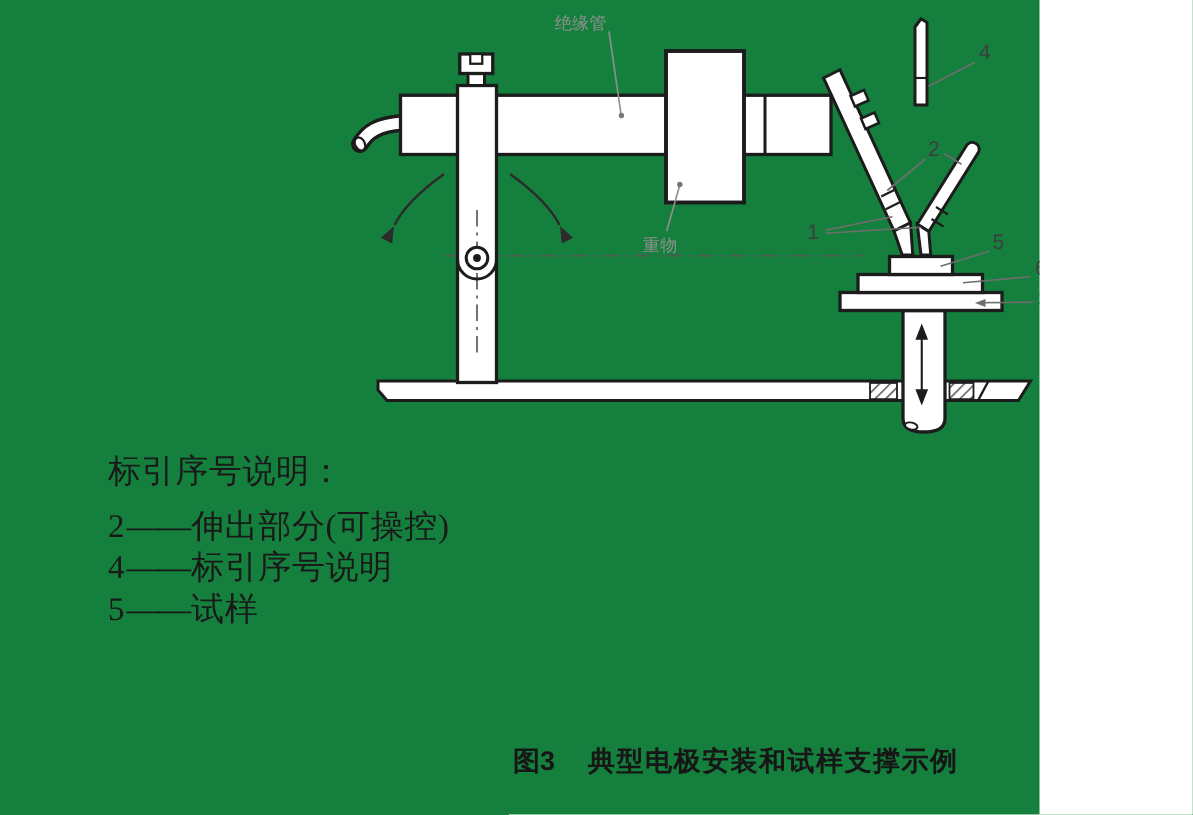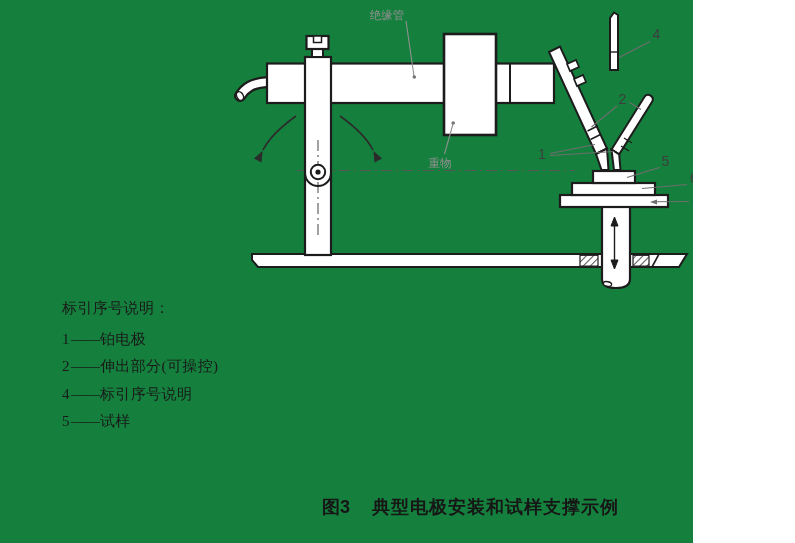--- a/index.html
+++ b/index.html
@@ -1,26 +1,26 @@
 <!DOCTYPE html>
 <html><head>
 <meta charset="utf-8">
 <style>
   html,body{margin:0;padding:0;background:#ffffff;}
   .page{
     position:relative;width:693px;height:543px;background:#15803d;overflow:hidden;
     font-family:"Liberation Serif", serif;color:#1f1f1f;
   }
   .diagram-svg{position:absolute;left:0;top:0;}
-  .legend{position:absolute;left:62px;top:299px;font-size:15px;letter-spacing:.4px;color:#191919;}
+  .legend{position:absolute;left:72px;top:299px;font-size:22px;letter-spacing:.4px;color:#191919;}
   .legend-title{margin-bottom:8px;}
   .legend-row{height:27.3px;line-height:27.3px;white-space:nowrap;}
   .legend-row .dash{margin:0 1px;letter-spacing:-1px;}
   .caption{
-    position:absolute;left:322px;top:495px;
+    position:absolute;left:342px;top:495px;
     font-family:"Liberation Sans", sans-serif;font-weight:bold;font-size:18px;color:#161616;
     white-space:nowrap;
   }
   .caption .cap-title{margin-left:22px;letter-spacing:1px;}
   svg text.anno{font-family:"Liberation Sans", sans-serif;font-size:11.5px;fill:#8f8f8f;}
   svg text.callout{font-family:"Liberation Sans", sans-serif;font-size:14px;fill:#3d3d3d;}
 </style>
 </head>
 <body>
 
@@ -136,23 +136,20 @@
     <text class="callout" x="622.5" y="104" text-anchor="middle">2</text>
     <text class="callout" x="696" y="204" text-anchor="middle">3</text>
     <text class="callout" x="656.5" y="39" text-anchor="middle">4</text>
     <text class="callout" x="665.5" y="166" text-anchor="middle">5</text>
     <text class="callout" x="694" y="183" text-anchor="middle">6</text>
   </svg>
 
   <div class="legend">
     <div class="legend-title">标引序号说明：</div>
     <div class="legend-row">
-      <span>1</span><span class="dash">——</span><span>铂电极</span>
-    </div>
-    <div class="legend-row">
       <span>2</span><span class="dash">——</span><span>伸出部分(可操控)</span>
     </div>
     <div class="legend-row">
       <span>4</span><span class="dash">——</span><span>标引序号说明</span>
     </div>
     <div class="legend-row">
       <span>5</span><span class="dash">——</span><span>试样</span>
     </div>
   </div>
 

